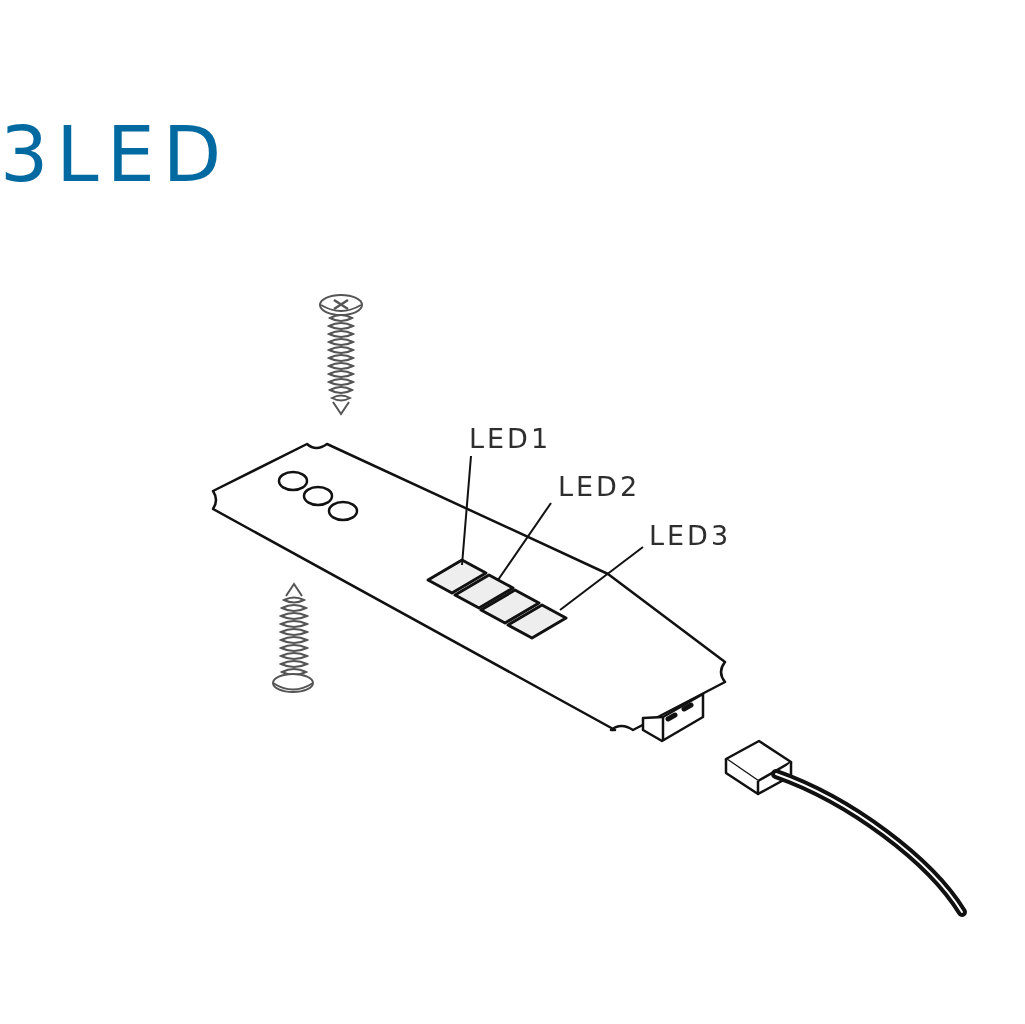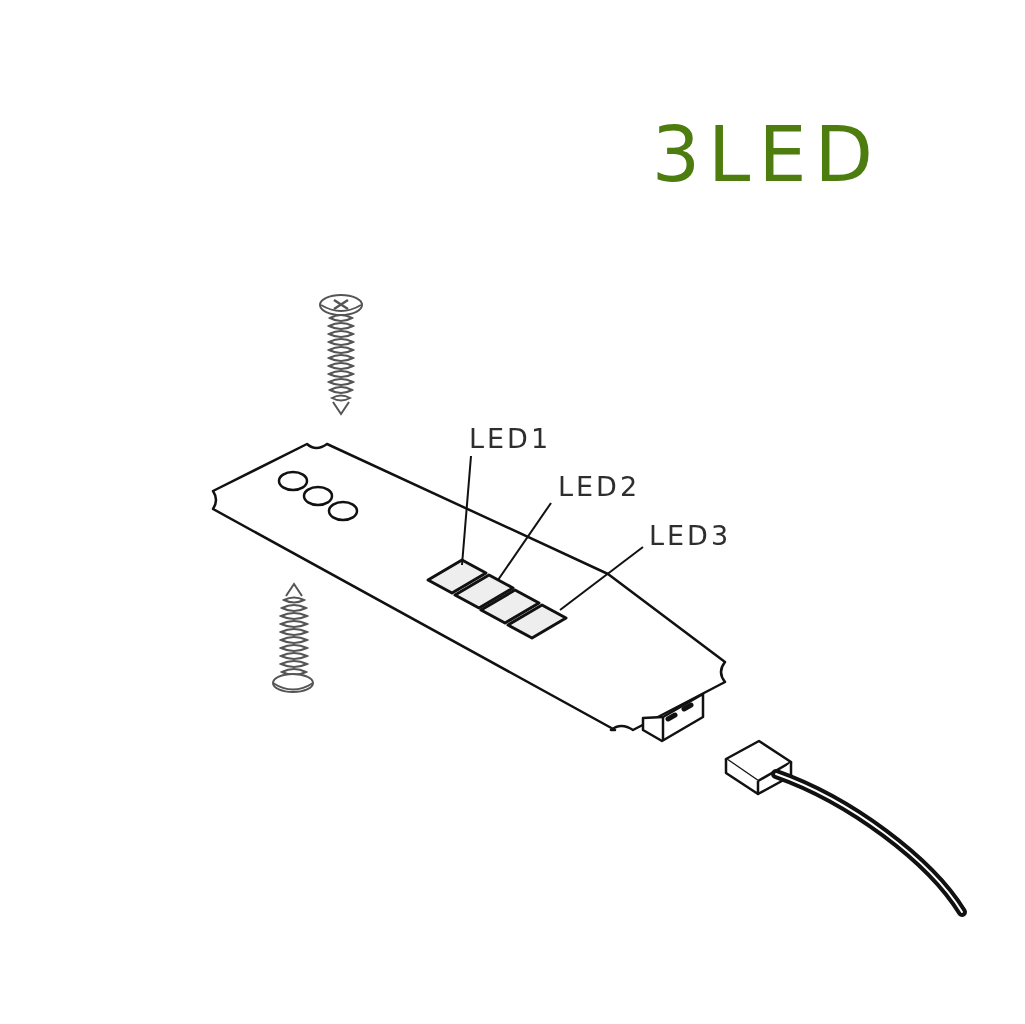--- a/index.html
+++ b/index.html
@@ -1,20 +1,20 @@
 <!DOCTYPE html>
 <html><head>
   <meta charset="utf-8">
   <style>
     html, body { margin: 0; padding: 0; background: #ffffff; }
     body { width: 1025px; height: 1024px; position: relative; overflow: hidden; }
     .title {
-      position: absolute; left: 0; top: 110px; width: 881px; text-align: right;
+      position: absolute; left: 0; top: 110px; width: 881px; text-align: left;
       font-family: "DejaVu Sans", sans-serif; font-size: 76px; letter-spacing: 8px;
-      color: #4d7c0f; font-weight: normal; line-height: 90px;
+      color: #0369a1; font-weight: normal; line-height: 90px;
     }
     svg.diagram { position: absolute; left: 0; top: 0; }
     .label {
       font-family: "DejaVu Sans", sans-serif; font-size: 27px; letter-spacing: 3px;
       fill: #2e2e2e;
     }
   </style>
 </head>
 <body>
 

